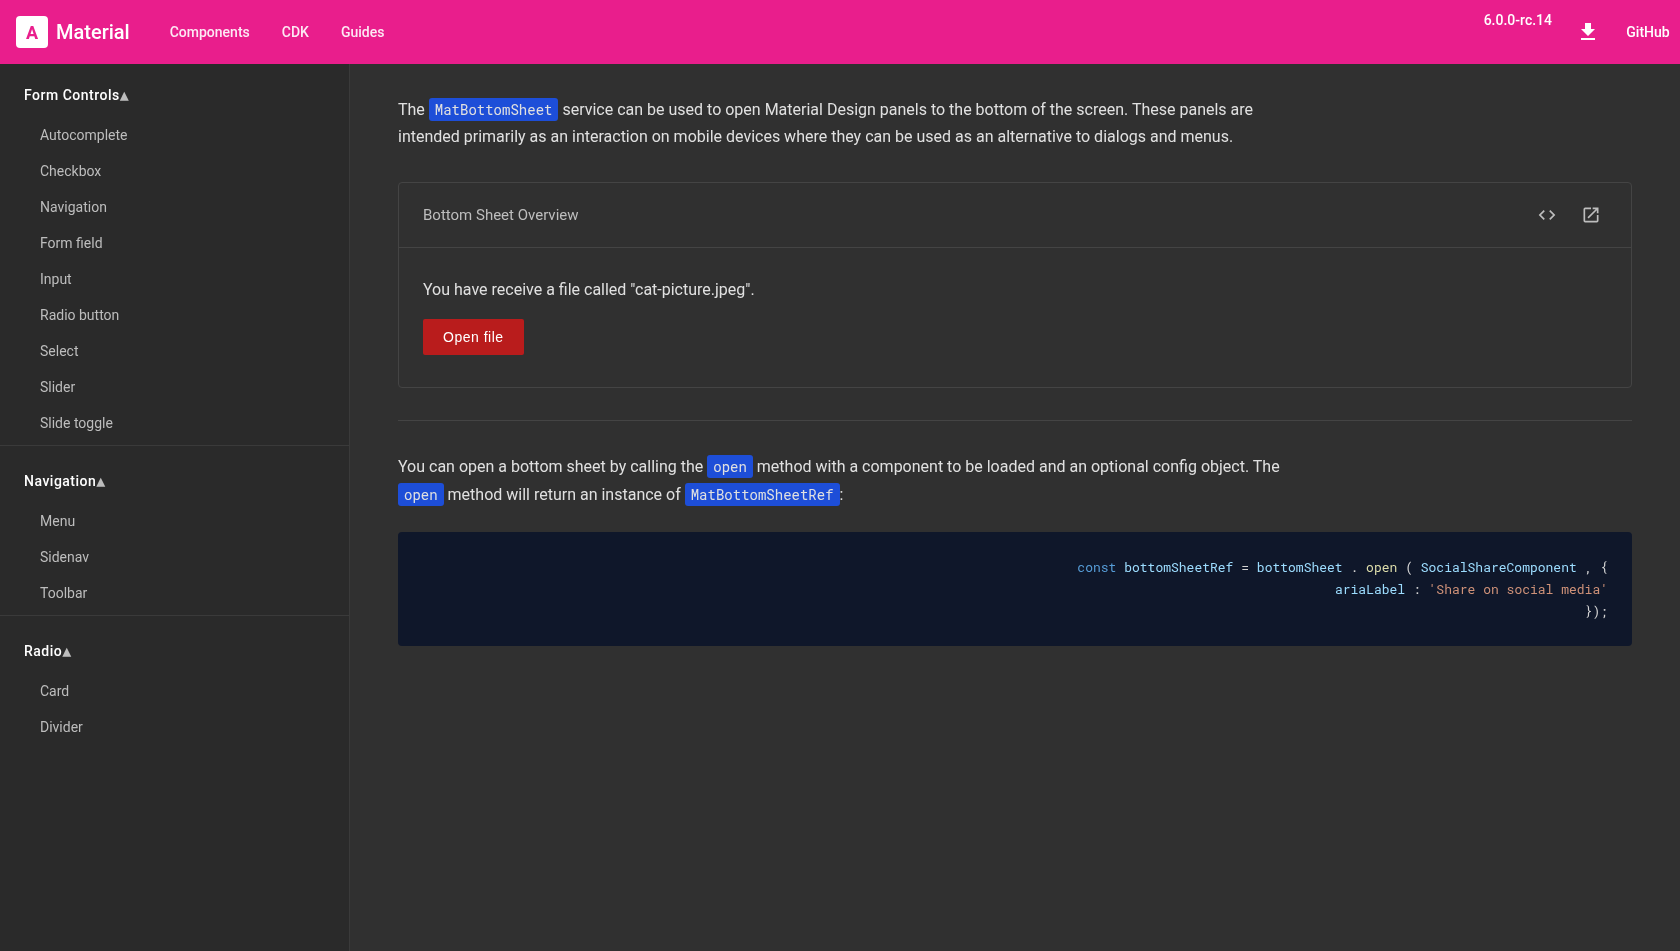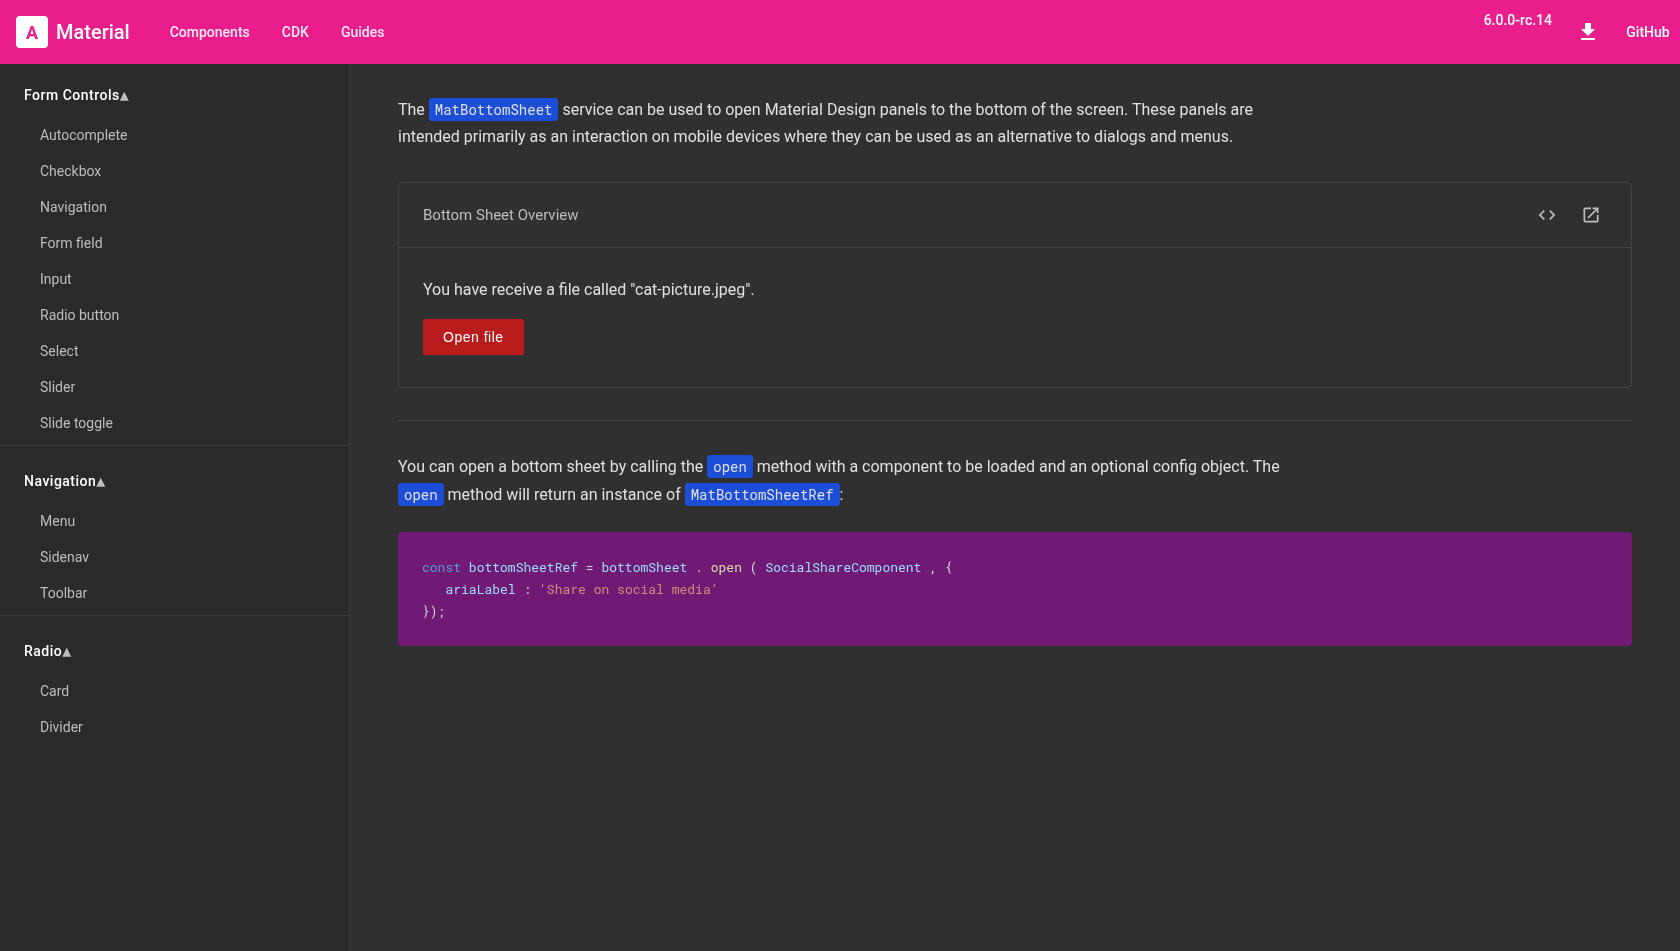--- a/index.html
+++ b/index.html
@@ -117,22 +117,22 @@
     .separator-line {
       height: 1px; background: #444; margin: 8px 0 32px 0;
     }
 
     .body-text {
       font-size: 16px; line-height: 1.7; color: #e0e0e0; margin-bottom: 24px; max-width: 900px;
     }
 
     
     .code-block {
-      background: #701a75; border-radius: 4px; padding: 24px; font-family: 'Roboto Mono', Consolas, monospace;
-      font-size: 13px; line-height: 1.7; margin-bottom: 36px;
+      background: #0f172a; border-radius: 4px; padding: 24px; font-family: 'Roboto Mono', Consolas, monospace;
+      font-size: 13px; line-height: 1.7; margin-bottom: 36px; text-align: right;
     }
     .code-keyword { color: #569cd6; }
     .code-variable { color: #9cdcfe; }
     .code-string { color: #ce9178; }
     .code-plain { color: #d4d4d4; }
     .code-function { color: #dcdcaa; }
 
     
     ::-webkit-scrollbar { width: 6px; }
     ::-webkit-scrollbar-track { background: #2a2a2a; }

